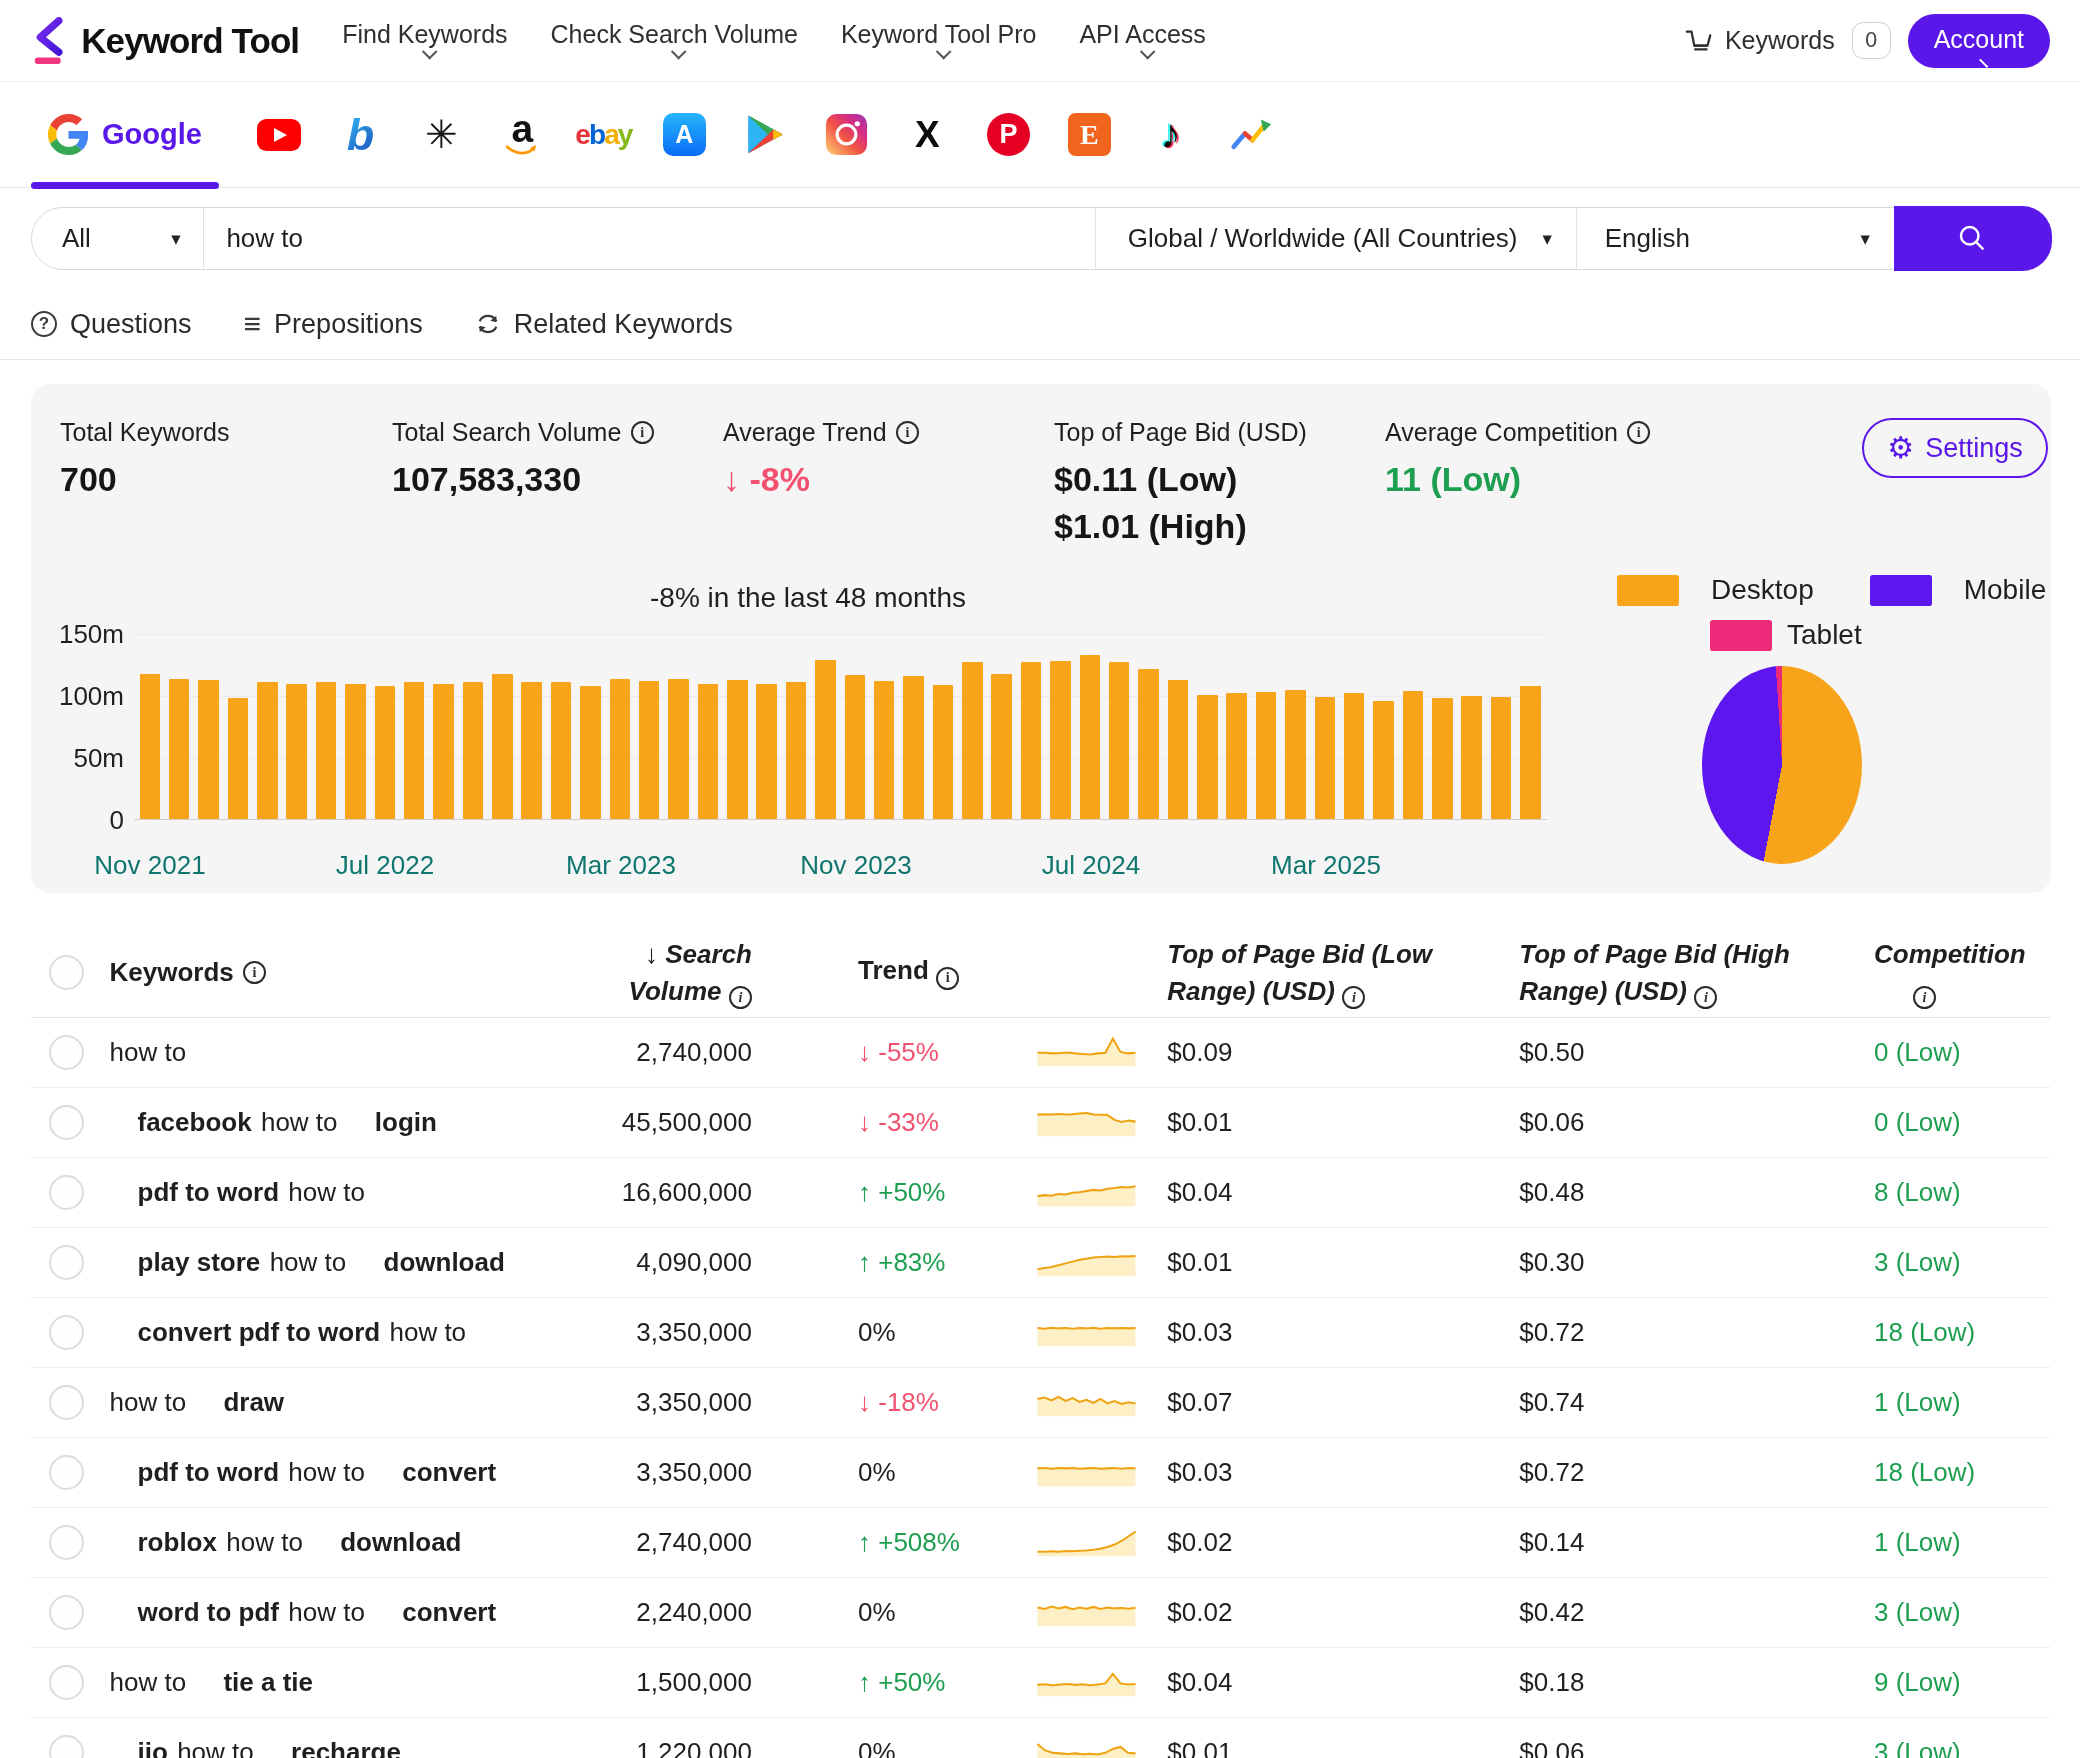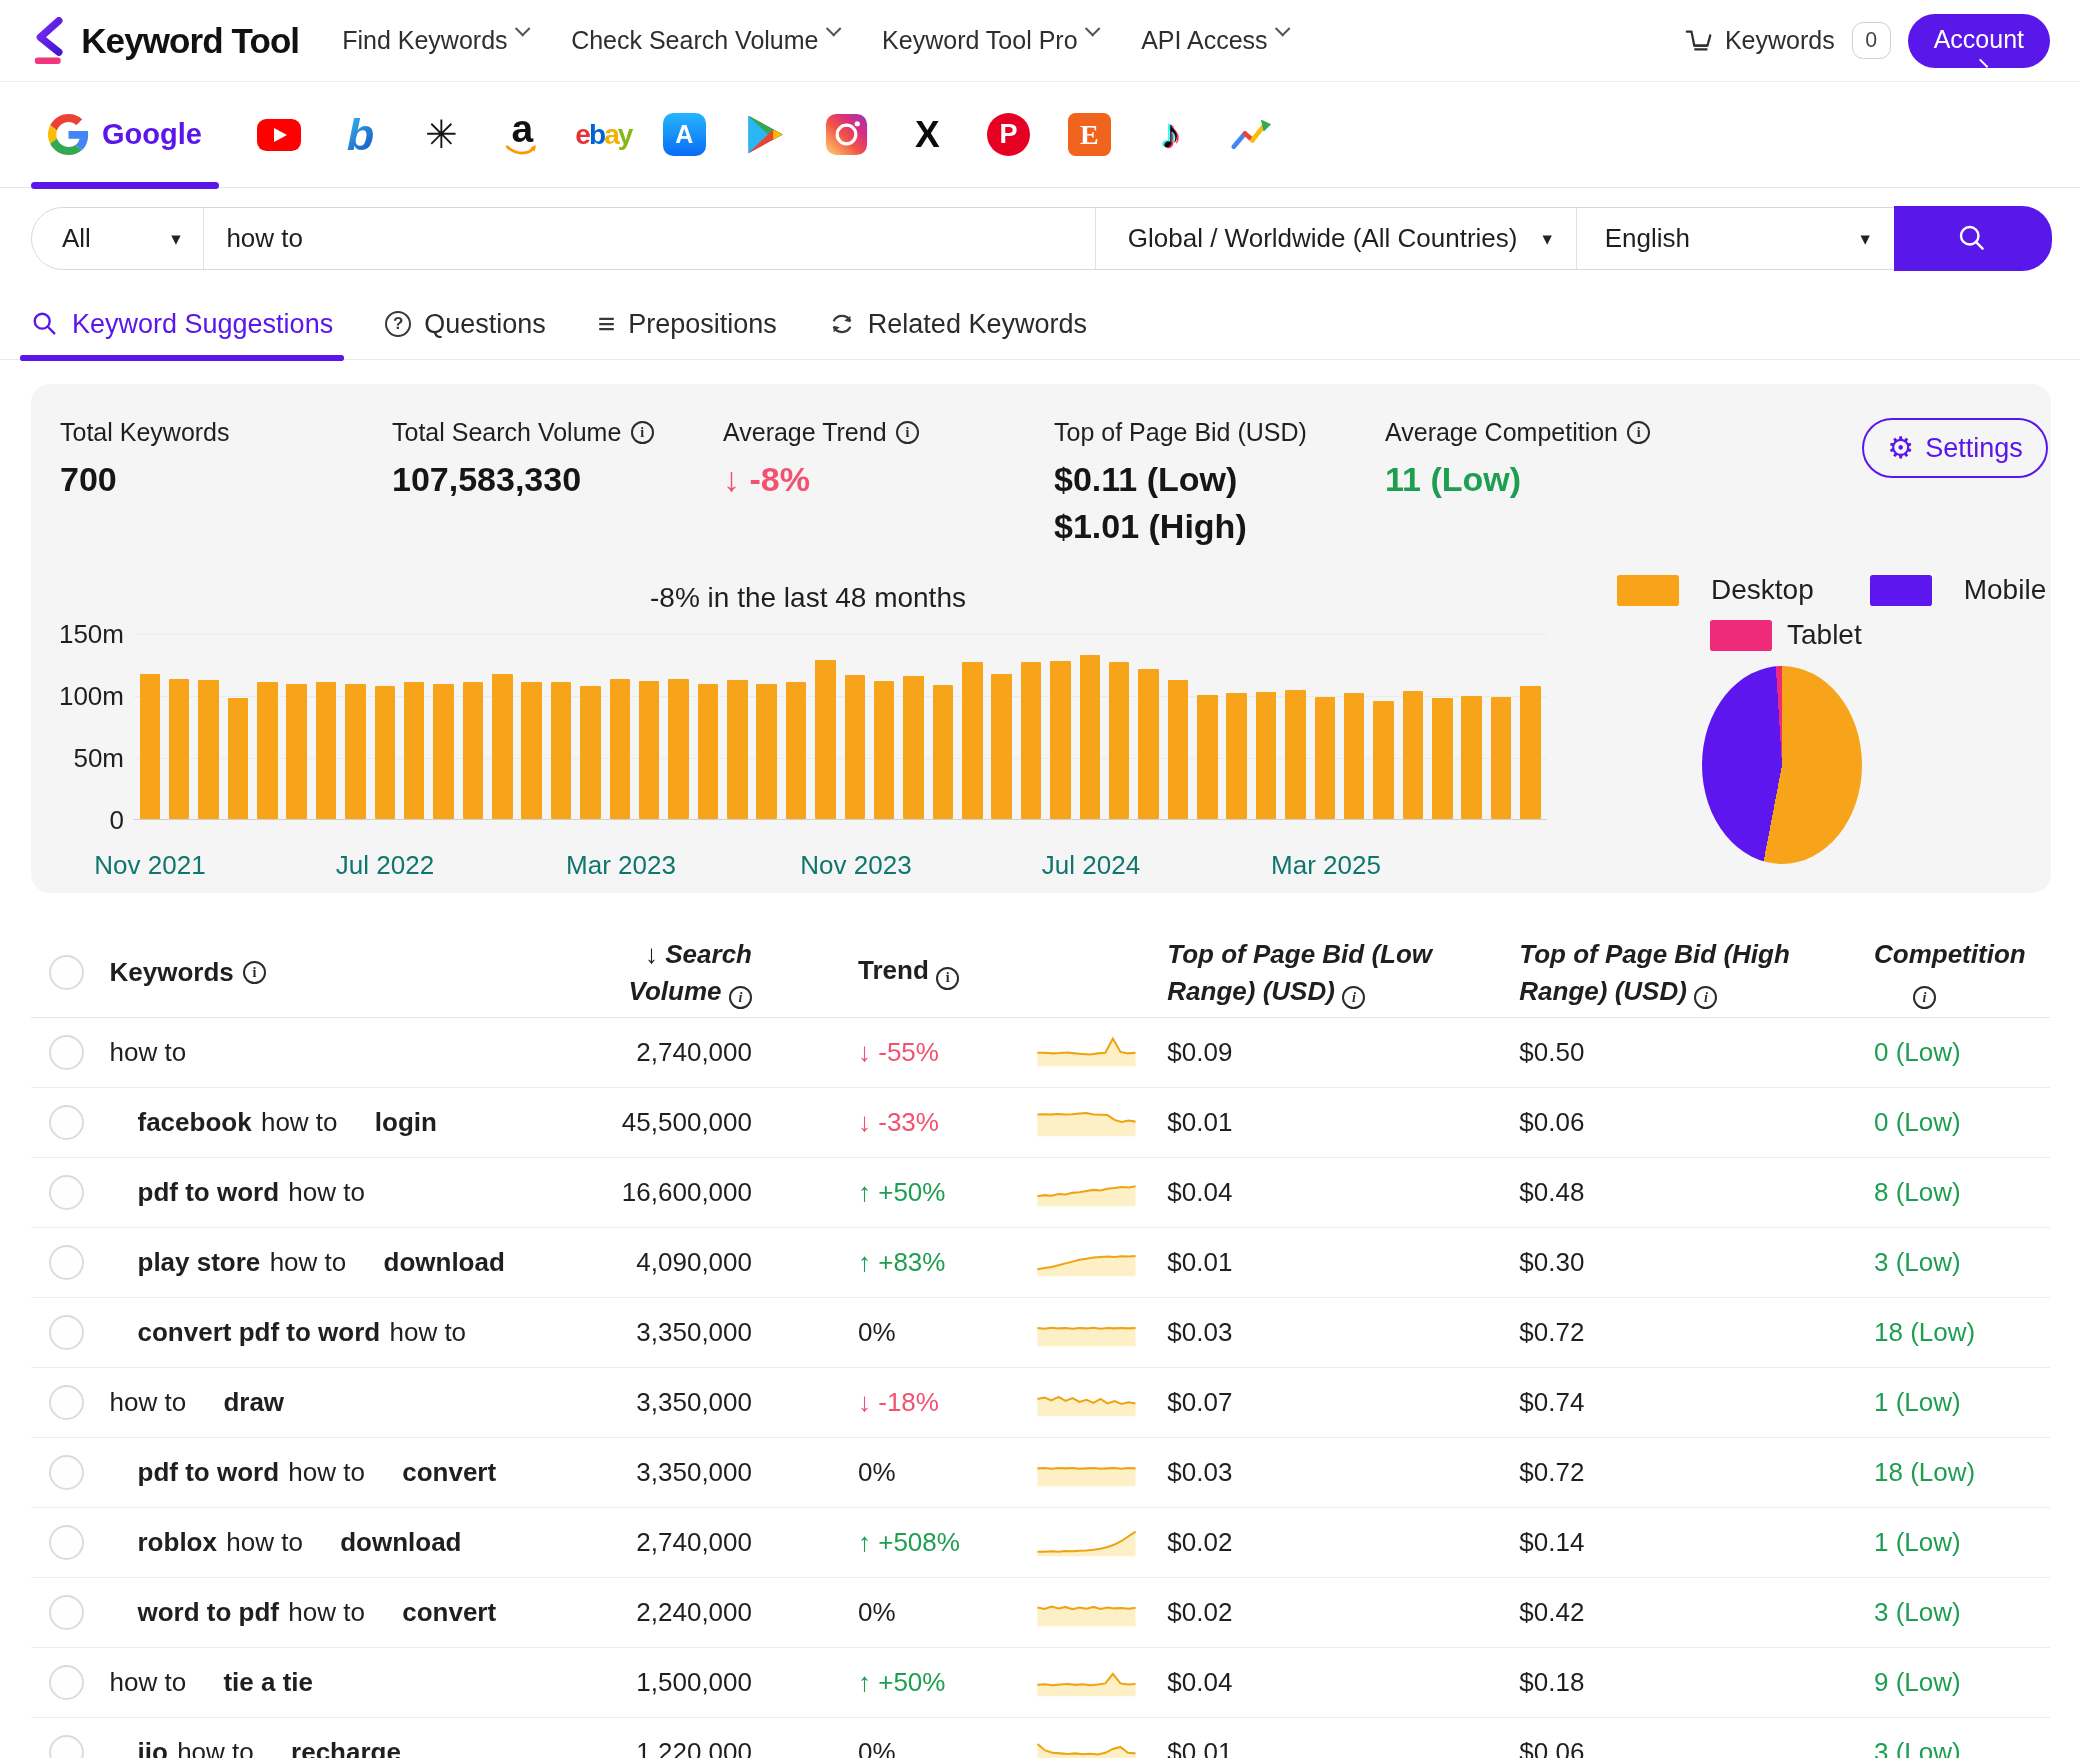--- a/index.html
+++ b/index.html
@@ -5,21 +5,21 @@
   html,body{margin:0;padding:0;}
   body{width:2081px;height:1758px;position:relative;overflow:hidden;background:#fff;
        font-family:"Liberation Sans",sans-serif;color:#1f1f1f;}
 
   
   .nav{position:absolute;top:0;left:0;right:0;height:82px;border-bottom:0.9px solid #ededed;
        display:flex;align-items:center;padding:0 31px;box-sizing:border-box;}
   .logo{display:flex;align-items:center;gap:11.2px;}
   .logo-text{font-size:35px;font-weight:bold;letter-spacing:-0.9px;color:#111;}
   .navlinks{display:flex;gap:43px;margin-left:43px;}
-  .navlink{font-size:25px;color:#2e2e2e;display:flex;align-items:flex-start;cursor:pointer;}
+  .navlink{font-size:25px;color:#2e2e2e;display:flex;align-items:center;cursor:pointer;flex-direction:column;}
   .chev{display:inline-block;width:9.3px;height:9.3px;border-right:2.2px solid #555;
         border-bottom:2.2px solid #555;transform:rotate(45deg) translate(-1.9px,-1.9px);margin-left:9.3px;}
   .chev.white{border-color:#fff;}
   .nav-right{margin-left:auto;display:flex;align-items:center;gap:17px;}
   .cart{display:flex;align-items:center;gap:11.2px;font-size:25px;color:#2e2e2e;cursor:pointer;}
   .badge{min-width:39px;height:37px;border:1.9px solid #cfcfcf;border-radius:11.2px;display:flex;
          align-items:center;justify-content:center;font-size:21.4px;color:#444;box-sizing:border-box;padding:0 5.6px;}
   .btn-account{height:54px;padding:0 26px;border-radius:27px;background:var(--accent);color:#fff;
          display:flex;align-items:center;gap:11.2px;font-size:25px;cursor:pointer;flex-direction:column;}
 
@@ -292,28 +292,20 @@
   </div>
   <div class="btn-search">
     <svg width="35" height="35" viewBox="0 0 38 38">
       <circle cx="16" cy="16" r="9.5" fill="none" stroke="#fff" stroke-width="2.6"></circle>
       <line x1="23" y1="23" x2="30" y2="30" stroke="#fff" stroke-width="2.6" stroke-linecap="round"></line>
     </svg>
   </div>
 </div>
 
 <div class="rtabs">
-  <div class="rtab active">
-    <svg width="28" height="28" viewBox="0 0 30 30">
-      <circle cx="12" cy="12" r="8" fill="none" stroke="#5a17ea" stroke-width="2.5"></circle>
-      <line x1="18" y1="18" x2="25" y2="25" stroke="#5a17ea" stroke-width="2.5" stroke-linecap="round"></line>
-    </svg>
-    <span>Keyword Suggestions</span>
-    <span class="underline"></span>
-  </div>
   <div class="rtab">
     <span class="qi"></span>
     <span>Questions</span>
   </div>
   <div class="rtab">
     <span class="lines-ic"></span>
     <span>Prepositions</span>
   </div>
   <div class="rtab">
     <svg width="26" height="26" viewBox="0 0 28 28">

